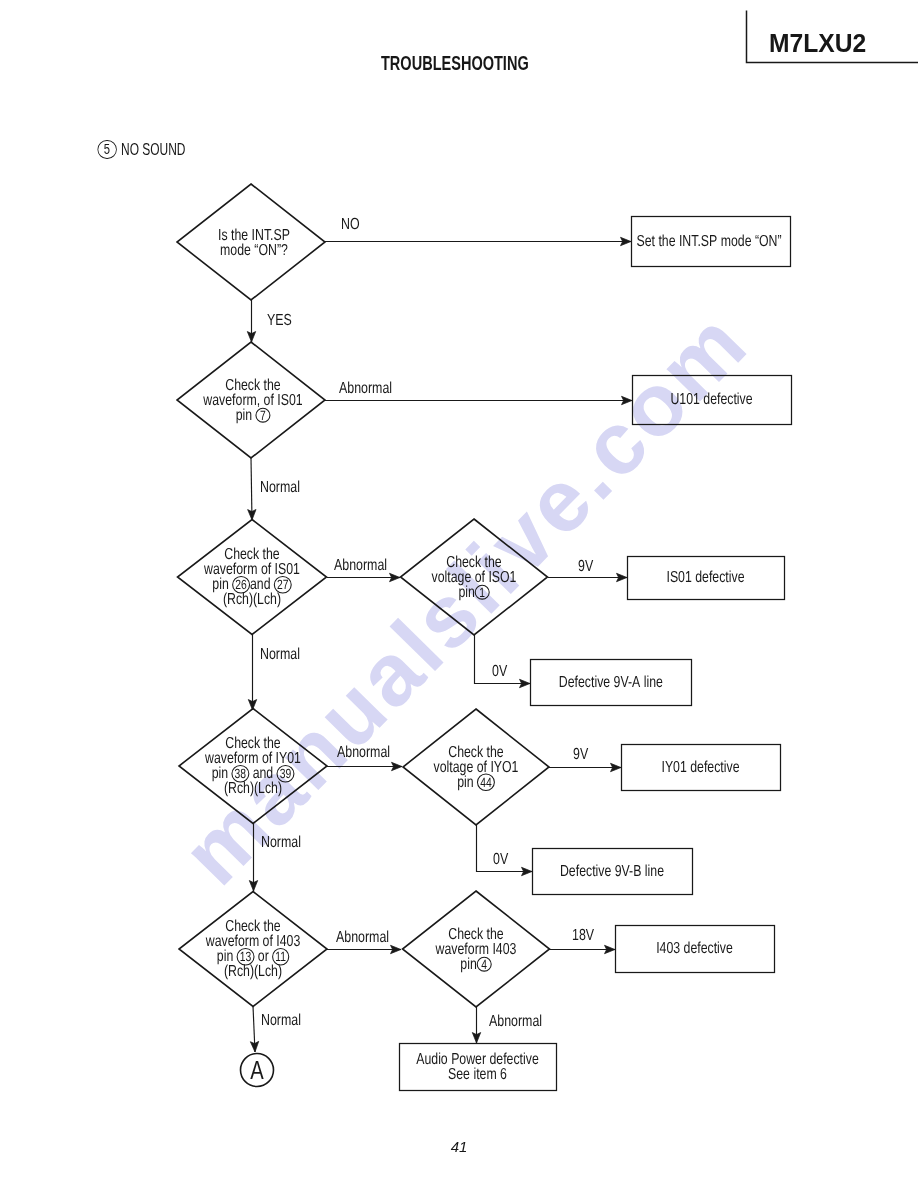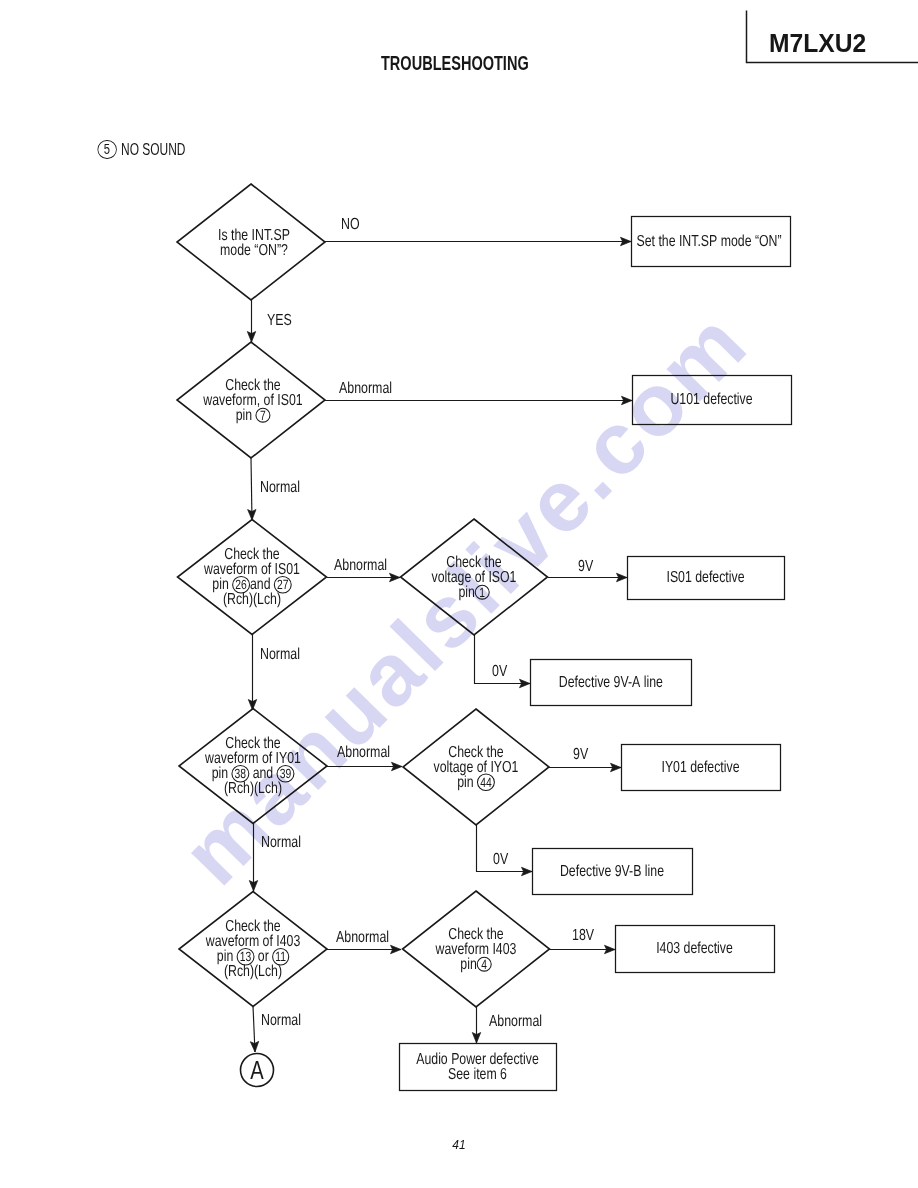--- a/index.html
+++ b/index.html
@@ -7,21 +7,21 @@
   #page{position:relative;width:918px;height:1188px;background:#fff;}
   .abs{position:absolute;}
   svg{display:block;shape-rendering:geometricPrecision;text-rendering:geometricPrecision;}
   text{-webkit-font-smoothing:antialiased;}
   #diagram{position:absolute;left:0;top:0;width:918px;height:1188px;}
   #watermark{position:absolute;left:0;top:0;width:918px;height:1188px;pointer-events:none;}
   #hdr-title{position:absolute;left:381px;top:52px;font-size:19.5px;font-weight:bold;letter-spacing:0px;transform:scaleX(0.745);transform-origin:left top;white-space:nowrap;}
   #hdr-model{position:absolute;left:768.5px;top:28px;font-size:26.5px;font-weight:bold;letter-spacing:0px;transform:scaleX(0.93);transform-origin:left top;white-space:nowrap;}
   #sect{position:absolute;left:98px;top:140px;font-size:16.4px;display:flex;align-items:center;gap:3px;transform:scaleX(0.73);transform-origin:left top;white-space:nowrap;}
   #sect .circ{display:inline-flex;align-items:center;justify-content:center;width:22.5px;height:17px;border:1.3px solid #191919;border-radius:50%;font-size:14.5px;line-height:1;margin-right:4px;transform:scaleX(1.06);}
-  #pagenum{position:absolute;left:0;top:1138px;width:918px;text-align:center;font-size:12px;font-style:italic;}
+  #pagenum{position:absolute;left:0;top:1138px;width:918px;text-align:center;font-size:15px;font-style:italic;}
 </style>
 </head>
 <body>
 
 <div id="page">
 
   <svg id="watermark" viewBox="0 0 918 1188">
     <text x="220" y="890" transform="rotate(-45.5 220 890)" font-family="Liberation Sans, sans-serif" font-size="88" font-weight="bold" fill="#d7d7f4" letter-spacing="3.4">manualslive.com</text>
   </svg>
 

